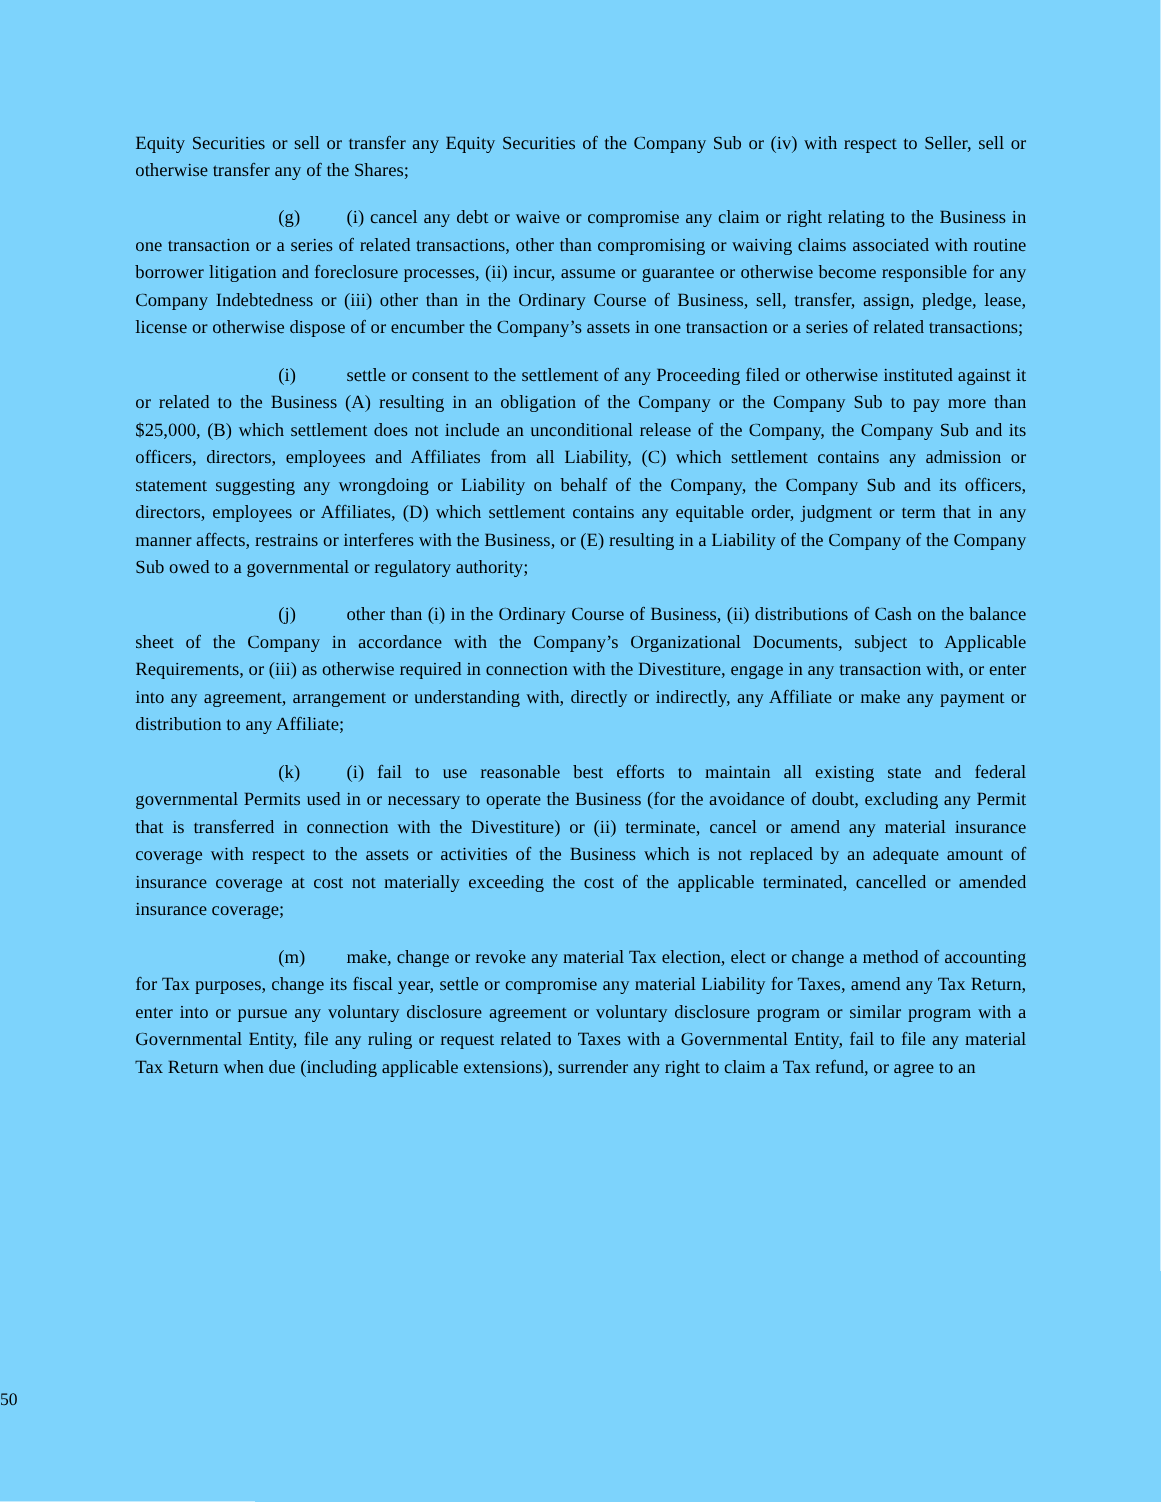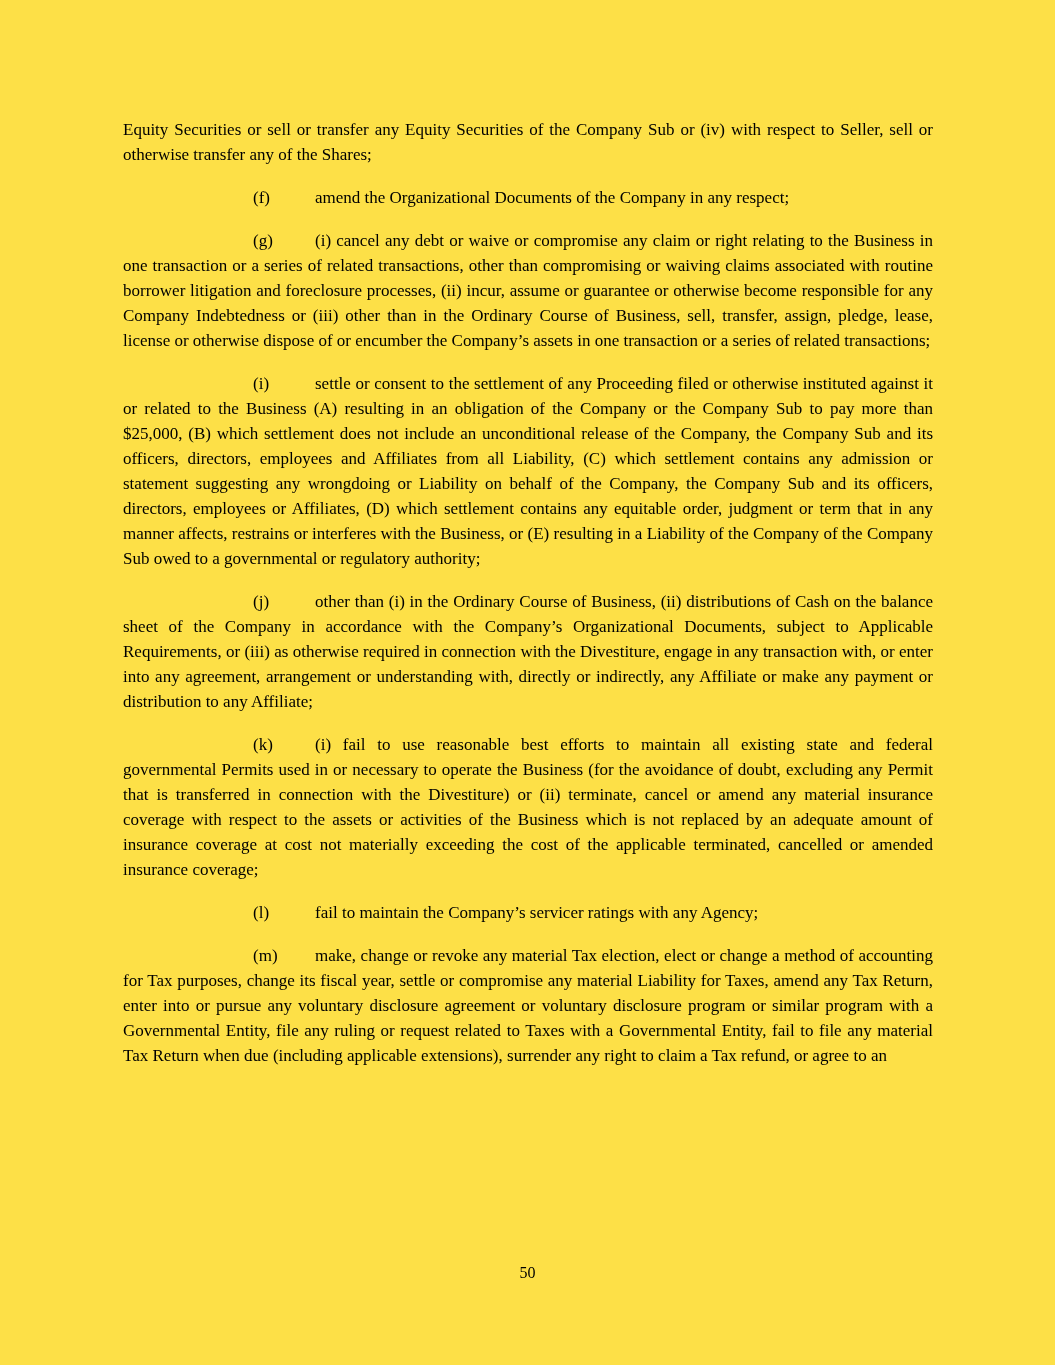--- a/index.html
+++ b/index.html
@@ -6,21 +6,21 @@
     margin: 0;
     padding: 0;
     background: #ffffff;
   }
   .page {
     position: relative;
     width: 1055px;
     height: 1365px;
     box-sizing: border-box;
     padding: 117px 122px 0 123px;
-    background: #fde047;
+    background: #7dd3fc;
     color: #000000;
     font-family: "Liberation Serif", "DejaVu Serif", serif;
     font-size: 17px;
     line-height: 25px;
     overflow: hidden;
   }
   .para {
     margin: 0 0 18px 0;
     text-align: justify;
   }
@@ -33,43 +33,41 @@
   .plabel {
     display: inline-block;
     width: 62px;
     text-indent: 0;
   }
   .pagenum {
     position: absolute;
     left: 0;
     right: 0;
     bottom: 80px;
-    text-align: center;
+    text-align: left;
     font-family: "Liberation Serif", "DejaVu Serif", serif;
     font-size: 16px;
     color: #000000;
   }
 </style>
 </head>
 <body>
 
 <div class="page">
 
   <p class="para intro">Equity Securities or sell or transfer any Equity Securities of the Company Sub or (iv) with respect to Seller, sell or otherwise transfer any of the Shares;</p>
 
-  <p class="para lettered"><span class="plabel">(f)</span><span>amend the Organizational Documents of the Company in any respect;</span></p>
 
   <p class="para lettered"><span class="plabel">(g)</span><span>(i) cancel any debt or waive or compromise any claim or right relating to the Business in one transaction or a series of related transactions, other than compromising or waiving claims associated with routine borrower litigation and foreclosure processes, (ii) incur, assume or guarantee or otherwise become responsible for any Company Indebtedness or (iii) other than in the Ordinary Course of Business, sell, transfer, assign, pledge, lease, license or otherwise dispose of or encumber the Company’s assets in one transaction or a series of related transactions;</span></p>
 
 
   <p class="para lettered"><span class="plabel">(i)</span><span>settle or consent to the settlement of any Proceeding filed or otherwise instituted against it or related to the Business (A) resulting in an obligation of the Company or the Company Sub to pay more than $25,000, (B) which settlement does not include an unconditional release of the Company, the Company Sub and its officers, directors, employees and Affiliates from all Liability, (C) which settlement contains any admission or statement suggesting any wrongdoing or Liability on behalf of the Company, the Company Sub and its officers, directors, employees or Affiliates, (D) which settlement contains any equitable order, judgment or term that in any manner affects, restrains or interferes with the Business, or (E) resulting in a Liability of the Company of the Company Sub owed to a governmental or regulatory authority;</span></p>
 
   <p class="para lettered"><span class="plabel">(j)</span><span>other than (i) in the Ordinary Course of Business, (ii) distributions of Cash on the balance sheet of the Company in accordance with the Company’s Organizational Documents, subject to Applicable Requirements, or (iii) as otherwise required in connection with the Divestiture, engage in any transaction with, or enter into any agreement, arrangement or understanding with, directly or indirectly, any Affiliate or make any payment or distribution to any Affiliate;</span></p>
 
   <p class="para lettered"><span class="plabel">(k)</span><span>(i) fail to use reasonable best efforts to maintain all existing state and federal governmental Permits used in or necessary to operate the Business (for the avoidance of doubt, excluding any Permit that is transferred in connection with the Divestiture) or (ii) terminate, cancel or amend any material insurance coverage with respect to the assets or activities of the Business which is not replaced by an adequate amount of insurance coverage at cost not materially exceeding the cost of the applicable terminated, cancelled or amended insurance coverage;</span></p>
 
-  <p class="para lettered"><span class="plabel">(l)</span><span>fail to maintain the Company’s servicer ratings with any Agency;</span></p>
 
   <p class="para lettered"><span class="plabel">(m)</span><span>make, change or revoke any material Tax election, elect or change a method of accounting for Tax purposes, change its fiscal year, settle or compromise any material Liability for Taxes, amend any Tax Return, enter into or pursue any voluntary disclosure agreement or voluntary disclosure program or similar program with a Governmental Entity, file any ruling or request related to Taxes with a Governmental Entity, fail to file any material Tax Return when due (including applicable extensions), surrender any right to claim a Tax refund, or agree to an</span></p>
 
   <div class="pagenum">50</div>
 
 </div>
 
 </body></html>

